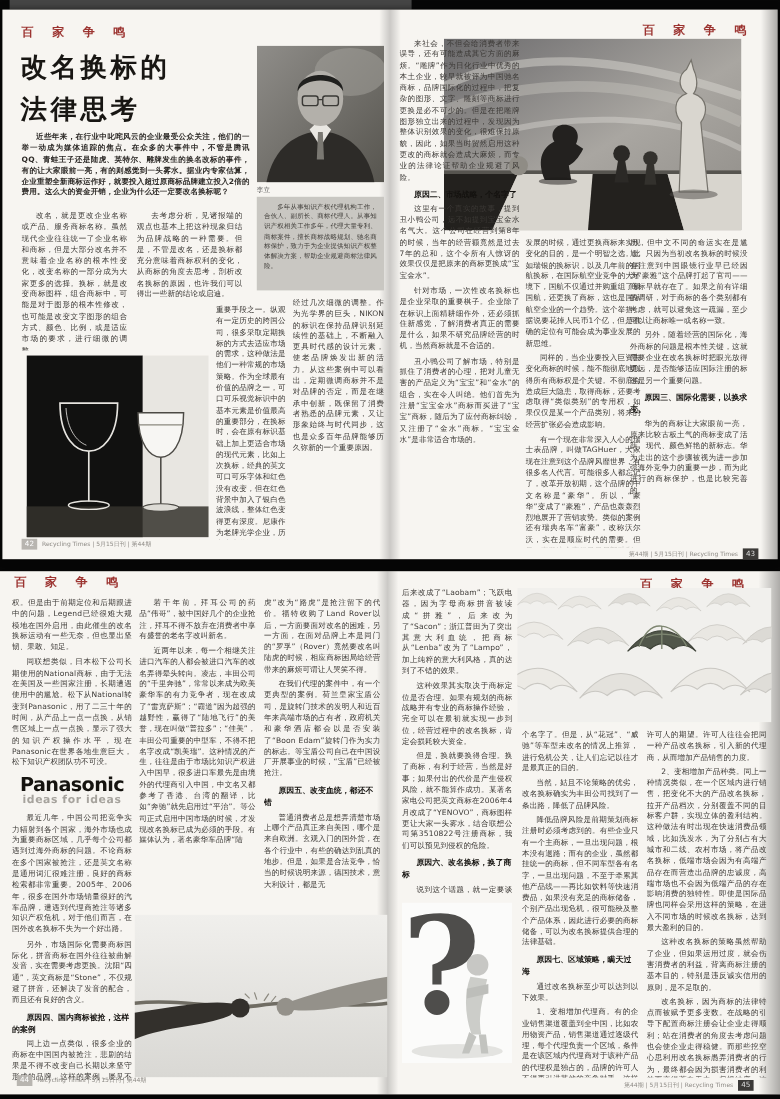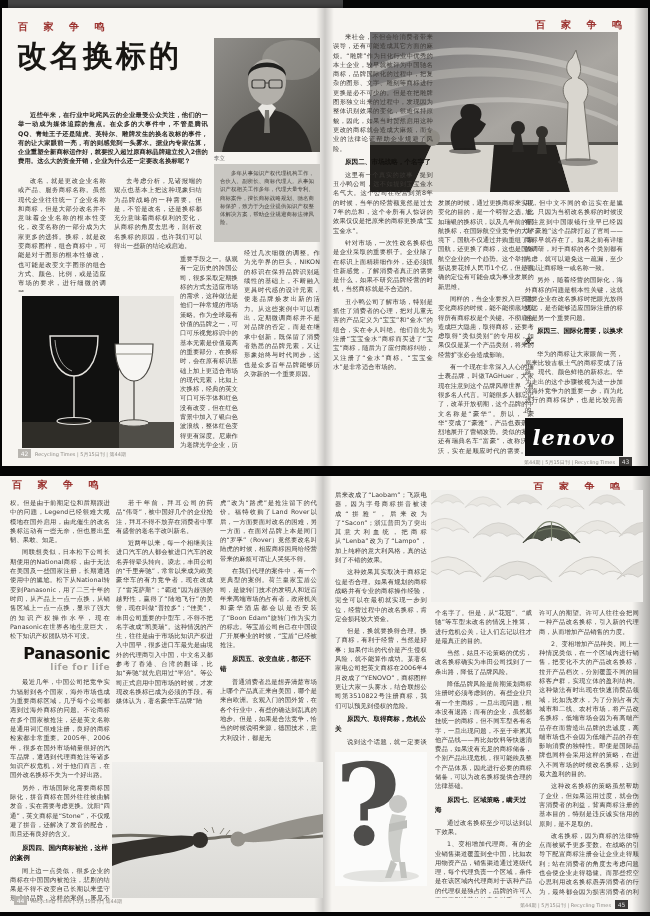--- a/index.html
+++ b/index.html
@@ -8,55 +8,56 @@
   .spread{position:absolute;background:#f7f5f1;box-shadow:0 0 6px rgba(0,0,0,.6)}
   #spread-top{left:2px;top:8px;width:646px;height:458px}
   #spread-bottom{left:0;top:476px;width:650px;height:436px}
   .topbar{position:absolute;left:8px;top:0;width:335px;height:8px;background:#454545}
   .gutter{position:absolute;top:0;width:18px;height:100%;left:314px;
           background:linear-gradient(to right,rgba(0,0,0,0),rgba(0,0,0,.18),rgba(0,0,0,0));pointer-events:none}
   .curl{position:absolute;top:0;right:0;width:14px;height:100%;
         background:linear-gradient(to right,rgba(0,0,0,0),rgba(0,0,0,.30));pointer-events:none}
   .page{position:absolute;top:0;height:100%}
   .kicker{position:absolute;font-size:10px;font-weight:bold;color:#9c3431;letter-spacing:6px;white-space:nowrap}
-  .art-title{position:absolute;font-weight:bold;color:#181613;font-size:30px;line-height:35px;letter-spacing:3px;
+  .art-title{position:absolute;font-weight:bold;color:#181613;font-size:22px;line-height:35px;letter-spacing:3px;
              font-family:Liberation Serif, serif}
   .col{position:absolute;overflow:hidden}
   .bt{font-size:6.3px;line-height:9.3px;text-align:justify;color:#3b3835;margin:0 0 3px 0;text-indent:12px;letter-spacing:.1px}
   .lead{font-weight:bold;color:#2e2b28}
   .sh{font-size:6.6px;line-height:10px;font-weight:bold;color:#14120f;margin:4px 0 3px 0;text-indent:12px}
   .ph{position:absolute;overflow:hidden}
   .ph svg{display:block}
   .caption{position:absolute;font-size:5.5px;color:#555}
   .bio{position:absolute;background:#c9c7c2;padding:5px 6px;overflow:hidden}
   .bio p{margin:0;font-size:5.4px;line-height:8.2px;color:#413e3a;text-align:justify;text-indent:11px}
   .lenovo-box{background:#0d0d0d;color:#fff;height:40px;margin:4px 0;display:flex;align-items:center;justify-content:center;
               font-style:italic;font-weight:bold;font-size:21px;letter-spacing:1px;
               font-family:"DejaVu Serif","Liberation Serif",serif}
-  .pana-box{margin:5px 0 4px 0;text-align:right}
+  .pana-box{margin:5px 0 4px 0;text-align:center}
   .pana-word{font-size:16px;font-weight:bold;color:#15130f;letter-spacing:-.5px;line-height:17px}
   .pana-tag{font-size:9px;font-weight:bold;color:#a6a39d;letter-spacing:.5px;line-height:11px}
   .foot{position:absolute;display:flex;align-items:center;gap:4px;font-size:5px;color:#8d8a85;white-space:nowrap}
   .pagebox{display:inline-block;width:13px;height:9px;text-align:center;line-height:9px;font-size:6px}
   .pagebox.light{background:#b8b5b0;color:#fff}
   .pagebox.dark{background:#3c3a38;color:#ddd}
 </style>
 </head>
 <body>
 
 <div class="topbar"></div>
 
 <div class="spread" id="spread-top">
   <div class="gutter"></div>
   <div class="curl"></div>
 
   <div class="page" style="left:0;width:323px">
     <div class="kicker" style="left:16px;top:12px">百 家 争 鸣</div>
     <div class="art-title" style="left:15px;top:30px">
       <div>改名换标的</div>
+      <div>法律思考</div>
     </div>
 
     <div class="col" style="left:16px;top:102px;width:190px;height:62px">
       <p class="bt lead">近些年来，在行业中叱咤风云的企业最受公众关注，他们的一举一动成为媒体追踪的焦点。在众多的大事件中，不管是腾讯QQ、青蛙王子还是陆虎、英特尔、雕牌发生的换名改标的事件，有的让大家眼前一亮，有的则感觉到一头雾水。据业内专家估算，企业重塑全新商标运作好，就要投入超过原商标品牌建立投入2倍的费用。这么大的资金开销，企业为什么还一定要改名换标呢？</p>
     </div>
 
     <div class="col" style="left:16px;top:168px;width:88px;height:116px">
       <p class="bt">改名，就是更改企业名称或产品、服务商标名称。虽然现代企业往往统一了企业名称和商标，但是大部分改名并不意味着企业名称的根本性变化，改变名称的一部分成为大家更多的选择。换标，就是改变商标图样，组合商标中，可能是对于图形的根本性修改，也可能是改变文字图形的组合方式、颜色、比例，或是适应市场的要求，进行细微的调整。</p>
 
     </div>
@@ -167,21 +168,20 @@
       <p class="bt" style="text-indent:0">发展的时候，通过更换商标来实现变化的目的，是一个明智之选。比如瑞银的换标识，以及几年前的国航换标，在国际航空业竞争的大环境下，国航不仅通过并购重组了新国航，还更换了商标，这也是国际航空企业的一个趋势。这个举措，据说要花掉人民币1个亿，但是准确的定位有可能会成为事业发展的新思维。</p>
       <p class="bt">同样的，当企业要投入巨资去变化商标的时候，能不能彻底地取得所有商标权是个关键。不彻底会造成巨大隐患，取得商标，还要考虑取得“类似类别”的专用权，如果仅仅是某一个产品类别，将来的经营扩张必会造成影响。</p>
       <p class="bt">有一个现在非常深入人心的瑞士表品牌，叫做TAGHuer，大家现在注意到这个品牌风靡世界，有很多名人代言。可能很多人都忘记了，改革开放初期，这个品牌的中文名称是“豪华”。所以，“豪华”变成了“豪雅”，产品也轰轰烈烈地展开了营销攻势。类似的案例还有瑞典名车“富豪”，改称沃尔沃，实在是顺应时代的需要。但是，豪雅这个商标只是局部胜利，因为该公司同样高质的眼镜产品不得不放弃“豪雅”这个名字，英文虽然可以一模一样的使</p>
     </div>
 
     <div class="col" style="left:200px;top:190px;width:98px;height:258px">
       <p class="bt" style="text-indent:0">用，但中文不同的命运实在是尴尬。只因为当初改名换标的时候没有注意到中国眼镜行业早已经因为“豪雅”这个品牌打起了官司——商标早就存在了。如果之前有详细的调研，对于商标的各个类别都有考虑，就可以避免这一疏漏，至少可以让商标唯一或名称一致。</p>
       <p class="bt">另外，随着经营的国际化，海外商标的问题是根本性关键，这就需要企业在改名换标时把眼光放得更远，是否能够适应国际注册的标准是另一个重要问题。</p>
       <p class="sh">原因三、国际化需要，以换求变。</p>
       <p class="bt">华为的商标让大家眼前一亮，原来比较古板土气的商标变成了活跃、现代、颜色鲜艳的新标志。华为走出的这个步骤被视为进一步加强海外竞争力的重要一步，而为此进行的商标保护，也是比较完善的。</p>
-      <div class="lenovo-box">lenovo</div>
 
     </div>
 
     <div class="foot" style="right:16px;top:449px">
       <span>第44期 | 5月15日刊 | Recycling Times</span>
       <span class="pagebox dark">43</span>
     </div>
   </div>
 </div>
 
@@ -190,21 +190,21 @@
   <div class="curl" style="width:18px"></div>
 
   <div class="page" style="left:0;width:323px">
     <div class="kicker" style="left:12px;top:2px">百 家 争 鸣</div>
 
     <div class="col" style="left:10px;top:22px;width:100px;height:406px">
       <p class="bt" style="text-indent:0">权。但是由于前期定位和后期跟进中的问题，Legend已经很难大规模地在国外启用，由此催生的改名换标运动有一些无奈，但也显出坚韧、果敢、知足。</p>
       <p class="bt">同联想类似，日本松下公司长期使用的National商标，由于无法在美国及一些国家注册，长期遭遇使用中的尴尬。松下从National转变到Panasonic，用了二三十年的时间，从产品上一点一点换，从销售区域上一点一点换，显示了强大的知识产权操作水平，现在Panasonic在世界各地生意巨大，松下知识产权团队功不可没。</p>
       <div class="pana-box">
         <div class="pana-word">Panasonic</div>
-        <div class="pana-tag">life for life</div>
+        <div class="pana-tag">ideas for ideas</div>
       </div>
       <p class="bt">最近几年，中国公司把竞争实力辐射到各个国家，海外市场也成为重要商标区域，几乎每个公司都遇到过海外商标的问题。不论商标在多个国家被抢注，还是英文名称是通用词汇很难注册，良好的商标检索都非常重要。2005年、2006年，很多在国外市场销量很好的汽车品牌，遭遇到代理商抢注等诸多知识产权危机，对于他们而言，在国外改名换标不失为一个好出路。</p>
       <p class="bt">另外，市场国际化需要商标国际化，拼音商标在国外往往被曲解发音，实在需要考虑更换。沈阳“四通”，英文商标是“Stone”，不仅规避了拼音，还解决了发音的配合，而且还有良好的含义。</p>
       <p class="sh">原因四、国内商标被抢，这样的案例</p>
       <p class="bt">同上边一点类似，很多企业的商标在中国国内被抢注，悲剧的结果是不得不改变自己长期以来坚守形成的品牌，这样的案例，屡见不鲜。</p>
     </div>
 
     <div class="col" style="left:116px;top:22px;width:97px;height:258px">
       <p class="bt">若干年前，拜耳公司的药品“伟哥”，被中国好几个的企业抢注，拜耳不得不放弃在消费者中享有盛誉的老名字改叫新名。</p>
       <p class="bt">近两年以来，每一个相继关注进口汽车的人都会被进口汽车的改名弄得晕头转向。凌志，丰田公司的“千里奔驰”，常常以来成为欧美豪华车的有力竞争者，现在改成了“雷克萨斯”；“霸道”因为超强的越野性，赢得了“陆地飞行”的美誉，现在叫做“普拉多”；“佳美”，丰田公司重要的中型车，不得不把名字改成“凯美瑞”。这种情况的产生，往往是由于市场比知识产权进入中国早，很多进口车最先是由境外的代理商引入中国，中文名又都参考了香港、台湾的翻译，比如“奔驰”就先启用过“平治”。等公司正式启用中国市场的时候，才发现改名换标已成为必须的手段。有媒体认为，著名豪华车品牌“陆</p>
@@ -275,21 +275,21 @@
           <path d="M10,22 Q18,2 30,4 M30,4 Q44,6 52,22 M30,4 L30,24" fill="none" stroke="#7e8671" stroke-width="1.2"></path>
           <path d="M16,14 Q30,8 46,14" fill="none" stroke="#7e8671" stroke-width="1"></path>
         </g>
       </svg>
     </div>
 
     <div class="col" style="left:12px;top:14px;width:92px;height:256px">
       <p class="bt" style="text-indent:0">后来改成了“Laobam”；飞跃电器，因为字母商标拼音被读成“拼雅”，后来改为了“Sacon”；浙江普田为了突出其意大利血统，把商标从“Lenba”改为了“Lampo”，加上纯粹的意大利风格，真的达到了不错的效果。</p>
       <p class="bt">这种效果其实取决于商标定位是否合理。如果有规划的商标战略并有专业的商标操作经验，完全可以在最初就实现一步到位，经营过程中的改名换标，肯定会损耗较大资金。</p>
       <p class="bt">但是，换就要换得合理。换了商标，有利于经营，当然是好事；如果付出的代价是产生侵权风险，就不能算作成功。某著名家电公司把英文商标在2006年4月改成了“YENOVO”，商标图样更让大家一头雾水，结合联想公司第3510822号注册商标，我们可以预见到侵权的危险。</p>
-      <p class="sh">原因六、取得商标，危机公关</p>
+      <p class="sh">原因六、改名换标，换了商标</p>
       <p class="bt">说到这个话题，就一定要谈谈丰田过去的越野车“霸道”。作为豪华越野车，这个名字不管被谁用了，都还不错，就像悍马、陆虎一样。但是丰田公司因为在广告方面出现了重大失误，使得社会上引起轩然大波。虽然丰田公司后来解释说为了实现全球名称一体化，改用“普拉多”这</p>
     </div>
 
     <div class="ph" style="left:12px;top:276px;width:92px;height:134px">
       <svg width="92" height="134" viewBox="0 0 92 134">
         <rect width="92" height="134" fill="#fbfbfa"></rect>
         <ellipse cx="46" cy="124" rx="38" ry="6" fill="#e3e3e0"></ellipse>
         <text x="0" y="92" font-size="112" font-weight="bold" fill="#4e4d4b" font-family="DejaVu Serif, Liberation Serif, serif">?</text>
         <circle cx="63" cy="52" r="9" fill="#c7c7c4"></circle>
         <path d="M57,62 C51,78 53,96 58,110 L66,110 C63,96 67,80 71,64 Z" fill="#cccdc9"></path>

